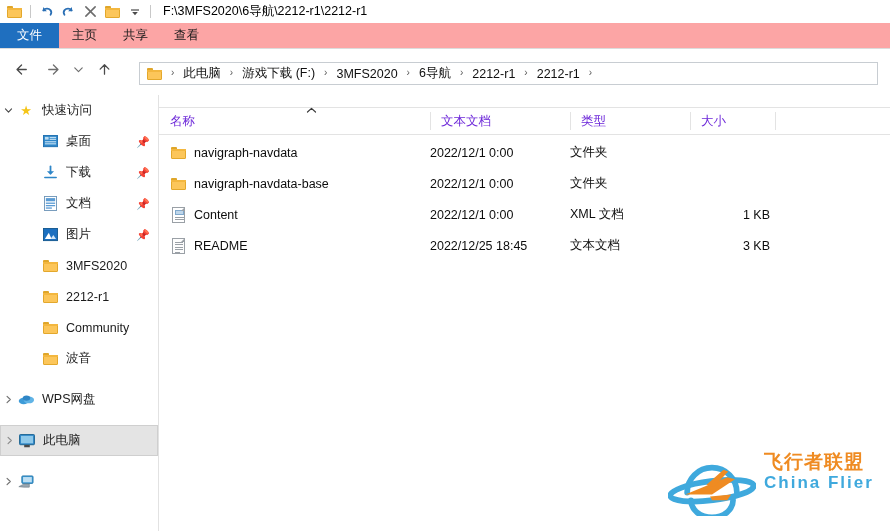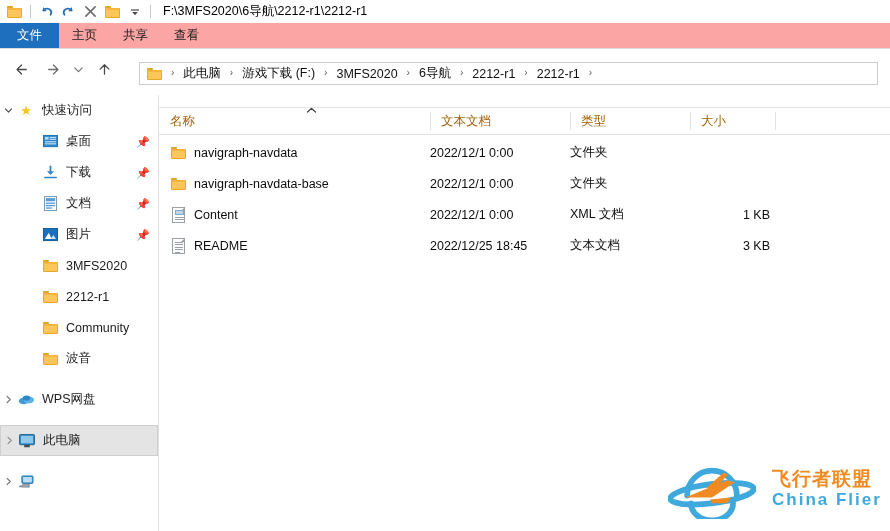--- a/index.html
+++ b/index.html
@@ -96,21 +96,21 @@
   .star{color:#f5c518;font-size:13px;line-height:1;}
 
   
   .content{position:absolute;left:159px;top:95px;width:731px;height:436px;background:#fff;}
   .colhead{
     position:absolute;left:0;top:12px;width:731px;height:28px;
     border-top:1px solid #e3e3e3;border-bottom:1px solid #e3e3e3;box-sizing:border-box;
   }
   .colhead .cell{
     position:absolute;top:0;height:26px;display:flex;align-items:center;
-    font-size:12.5px;color:#a16207;padding-left:11px;box-sizing:border-box;white-space:nowrap;
+    font-size:12.5px;color:#6d28d9;padding-left:11px;box-sizing:border-box;white-space:nowrap;
   }
   .colhead .vline{position:absolute;top:4px;width:1px;height:18px;background:#e3e3e3;}
   .sortcaret{
     position:absolute;left:147px;top:-2px;font-size:10px;color:#3a3a3a;line-height:1;
   }
 
   .rows{position:absolute;left:0;top:42px;width:731px;}
   .frow{position:relative;height:31px;display:flex;align-items:center;font-size:12.5px;color:#0d0d0d;}
   .f-ico{position:absolute;left:11px;top:50%;transform:translateY(-50%);width:16px;height:16px;display:flex;align-items:center;justify-content:center;}
   .f-name{position:absolute;left:35px;white-space:nowrap;}
@@ -121,21 +121,21 @@
   
   .doc{position:relative;width:13px;height:16px;background:#fdfdfd;border:1px solid #9aa0a6;box-sizing:border-box;}
   .doc:after{content:"";position:absolute;right:-1px;top:-1px;border-width:0 0 4px 4px;border-style:solid;border-color:transparent transparent #9aa0a6 transparent;}
   .doc .ln{position:absolute;left:2px;height:1px;background:#9aa0a6;}
   .doc.xml{background:#ffffff;}
   .doc.xml .blob{position:absolute;left:2px;top:2px;width:9px;height:5px;background:#bfd6ea;border:1px solid #7fa8cc;box-sizing:border-box;}
 
   
   .watermark{
     position:absolute;left:668px;top:452px;width:214px;height:72px;
-    display:flex;align-items:center;gap:16px;
+    display:flex;align-items:flex-start;gap:8px;
   }
   .wm-text{display:flex;flex-direction:column;line-height:1;}
   .wm-cn{font-size:19px;font-weight:bold;color:#ef8b22;letter-spacing:1px;}
   .wm-en{font-size:17px;font-weight:bold;color:#3fa9dd;letter-spacing:2px;margin-top:3px;}
 </style>
 </head>
 <body>
 
 <div class="win">
 

